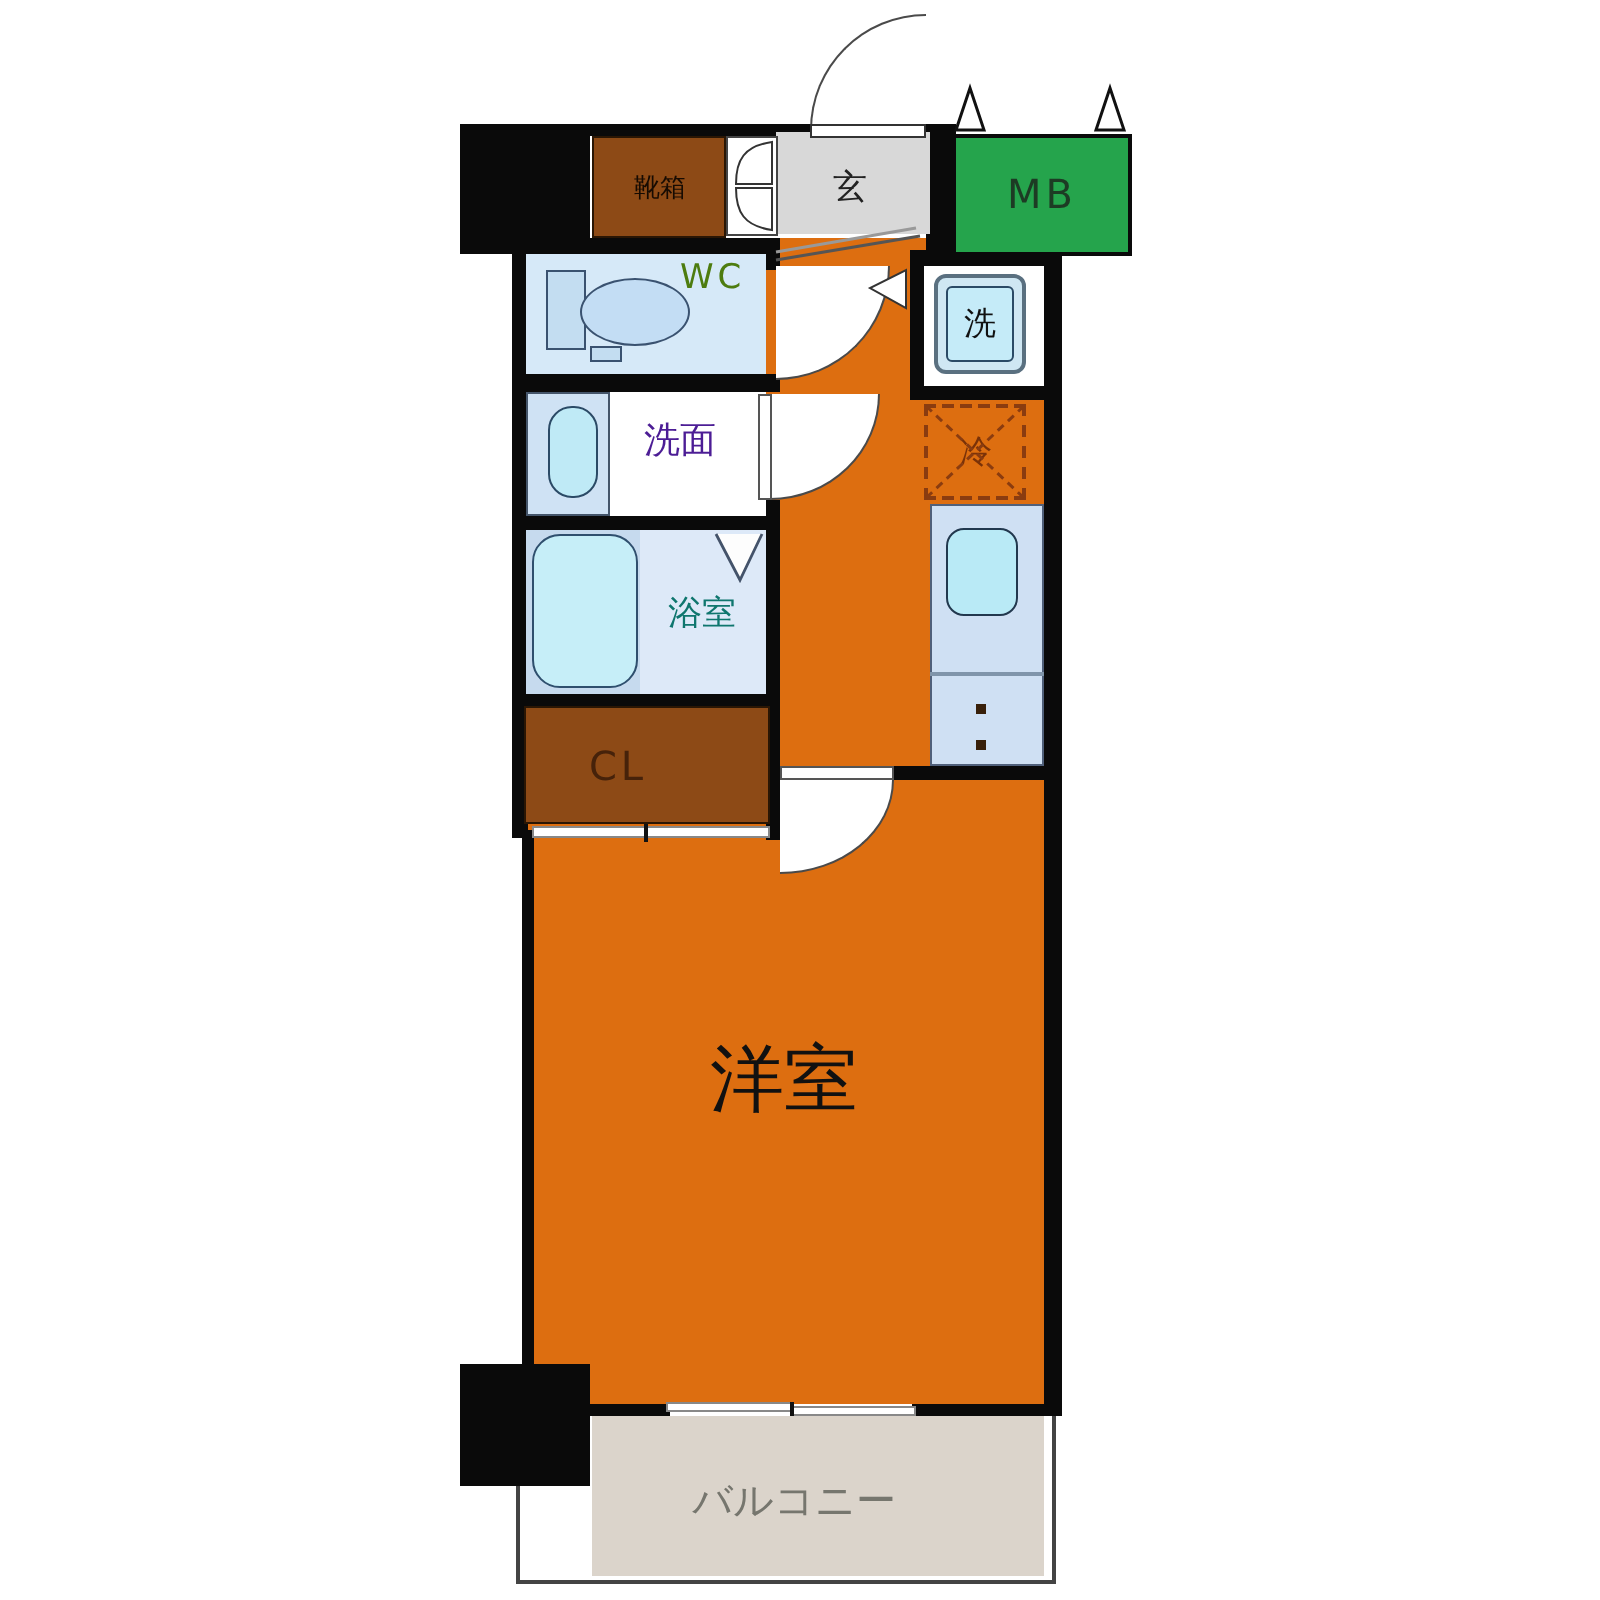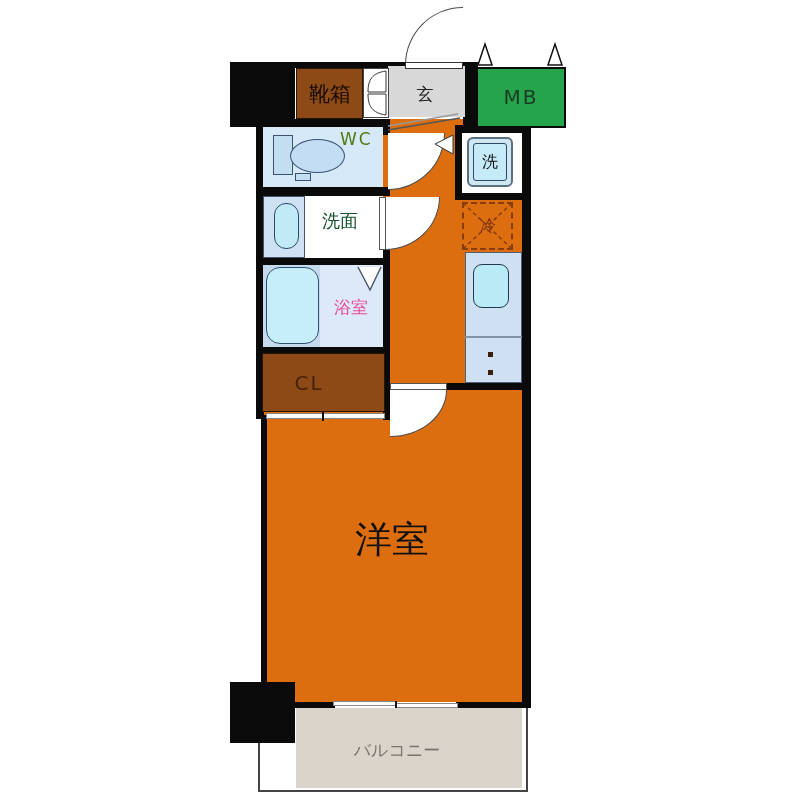--- a/index.html
+++ b/index.html
@@ -37,45 +37,45 @@
   <div class="wall" style="left:522px;top:125px;width:9px;height:583px;"></div>
   <div class="wall" style="left:447px;top:383px;width:84px;height:7px;"></div>
   <div class="wall" style="left:295px;top:702px;width:40px;height:6px;"></div>
   <div class="wall" style="left:456px;top:702px;width:75px;height:6px;"></div>
   <div class="wall" style="left:230px;top:682px;width:65px;height:61px;"></div>
 
   <div class="abs" style="left:388px;top:66px;width:77px;height:51px;background:#d8d8d8;"></div>
   <div class="label ctr" style="left:408px;top:84px;width:34px;height:20px;font-size:17px;color:#222;">玄</div>
 
   <div class="abs" style="left:296px;top:68px;width:67px;height:51px;background:#8d4a16;border:1px solid #2a1604;"></div>
-  <div class="label ctr" style="left:299px;top:85px;width:62px;height:18px;font-size:21px;color:#160b02;">靴箱</div>
+  <div class="label ctr" style="left:299px;top:85px;width:62px;height:18px;font-size:13px;color:#160b02;">靴箱</div>
 
   <div class="abs" style="left:363px;top:68px;width:26px;height:50px;background:#fff;border:1px solid #444;"></div>
 
   <div class="abs" style="left:476px;top:67px;width:90px;height:61px;background:#25a44c;border:2px solid #0a0a0a;"></div>
   <div class="label ctr" style="left:491px;top:86px;width:60px;height:22px;font-size:20px;letter-spacing:2px;color:#1d3b24;">MB</div>
 
   <div class="abs" style="left:405px;top:7px;width:58px;height:58px;border-top:1.4px solid #4a4a4a;border-left:1.4px solid #4a4a4a;border-top-left-radius:100% 100%;"></div>
   <div class="abs" style="left:405px;top:62px;width:58px;height:7px;background:#fff;border:1px solid #333;"></div>
 
   <div class="abs" style="left:263px;top:127px;width:120px;height:60px;background:#d6e9f8;"></div>
   <div class="abs" style="left:273px;top:135px;width:20px;height:40px;background:#c3ddf1;border:1px solid #3a5270;"></div>
   <div class="abs" style="left:290px;top:139px;width:55px;height:34px;background:#c3ddf4;border:1px solid #3a5270;border-radius:50%;"></div>
   <div class="abs" style="left:295px;top:173px;width:16px;height:8px;background:#c3ddf1;border:1px solid #3a5270;"></div>
   <div class="label" style="left:340px;top:131px;font-size:17px;color:#4d7c0f;letter-spacing:2px;">WC</div>
 
   <div class="abs" style="left:263px;top:196px;width:120px;height:62px;background:#ffffff;"></div>
   <div class="abs" style="left:263px;top:196px;width:42px;height:62px;background:#cfe2f4;border:1px solid #44556a;"></div>
   <div class="abs" style="left:274px;top:203px;width:25px;height:46px;background:#bfeaf6;border:1px solid #2b4a66;border-radius:12px;"></div>
-  <div class="label ctr" style="left:312px;top:211px;width:56px;height:20px;font-size:18px;color:#14532d;text-align:center;">洗面</div>
+  <div class="label ctr" style="left:312px;top:211px;width:56px;height:20px;font-size:18px;color:#4c1d95;text-align:center;">洗面</div>
 
   <div class="abs" style="left:263px;top:265px;width:57px;height:82px;background:#c6daee;"></div>
   <div class="abs" style="left:320px;top:265px;width:63px;height:82px;background:#dde9f8;"></div>
   <div class="abs" style="left:266px;top:267px;width:53px;height:77px;background:#c6eef8;border:1.5px solid #2f4f6e;border-radius:14px;"></div>
-  <div class="label ctr" style="left:325px;top:297px;width:52px;height:20px;font-size:17px;color:#ec4899;">浴室</div>
+  <div class="label ctr" style="left:325px;top:297px;width:52px;height:20px;font-size:17px;color:#0f766e;">浴室</div>
 
   <div class="abs" style="left:262px;top:353px;width:123px;height:59px;background:#8d4a16;border:1px solid #2a1604;"></div>
   <div class="label ctr" style="left:281px;top:372px;width:56px;height:22px;font-size:20px;letter-spacing:2px;color:#46220a;">CL</div>
   <div class="abs" style="left:266px;top:413px;width:119px;height:6px;background:#fff;border:1px solid #888;"></div>
   <div class="abs" style="left:322px;top:412px;width:2px;height:9px;background:#111;"></div>
 
   <div class="abs" style="left:462px;top:133px;width:60px;height:60px;background:#ffffff;"></div>
   <div class="abs" style="left:467px;top:137px;width:46px;height:50px;background:#cfe7f3;border:2px solid #5a7080;border-radius:6px;"></div>
   <div class="abs" style="left:473px;top:143px;width:34px;height:38px;background:#c5ebf8;border:1px solid #2b4a66;border-radius:3px;"></div>
   <div class="label ctr" style="left:481px;top:153px;width:18px;height:18px;font-size:16px;color:#111;">洗</div>
@@ -97,21 +97,21 @@
 
   <div class="abs ctr" style="left:282px;top:495px;width:220px;height:90px;flex-direction:row;">
     <div class="label2" style="font-size:37px;color:#111;">洋室</div>
   </div>
 
   <div class="abs" style="left:333px;top:701px;width:64px;height:5px;background:#fff;border:1px solid #888;"></div>
   <div class="abs" style="left:396px;top:703px;width:62px;height:5px;background:#fff;border:1px solid #888;"></div>
   <div class="abs" style="left:395px;top:701px;width:2px;height:7px;background:#111;"></div>
 
   <div class="abs" style="left:296px;top:708px;width:226px;height:80px;background:#dbd4cb;"></div>
-  <div class="label ctr" style="left:347px;top:740px;width:100px;height:20px;font-size:17px;color:#76766e;">バルコニー</div>
+  <div class="label ctr" style="left:347px;top:740px;width:100px;height:20px;font-size:20px;color:#76766e;">バルコニー</div>
   <div class="abs" style="left:258px;top:743px;width:2px;height:49px;background:#444;"></div>
   <div class="abs" style="left:258px;top:790px;width:270px;height:2px;background:#444;"></div>
   <div class="abs" style="left:526px;top:708px;width:2px;height:84px;background:#444;"></div>
 
   <svg width="800" height="800">
 
     <g>
       <line x1="388" y1="126" x2="458" y2="114" stroke="#999" stroke-width="1.5"></line>
       <line x1="388" y1="130" x2="460" y2="118" stroke="#555" stroke-width="1.5"></line>
     </g>

